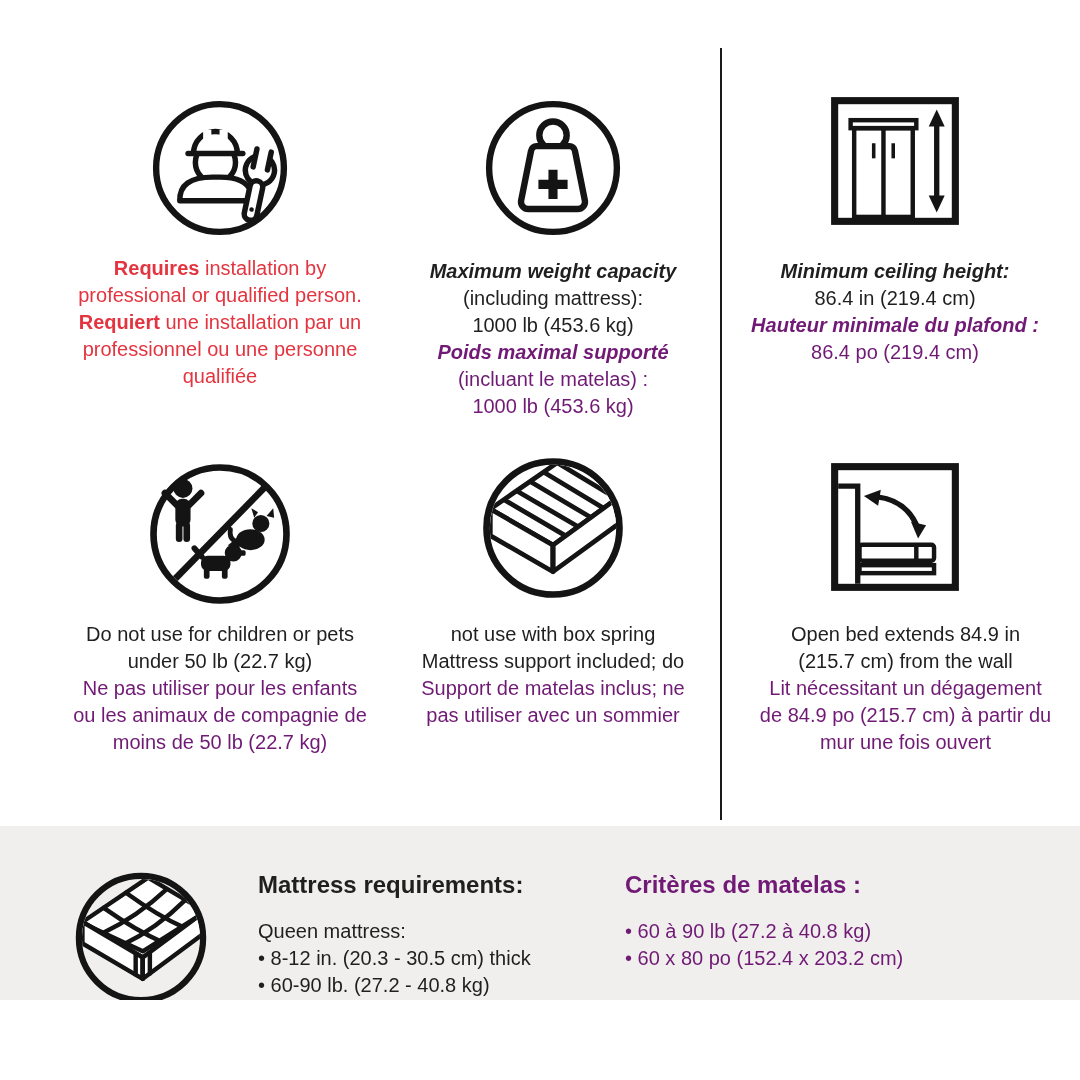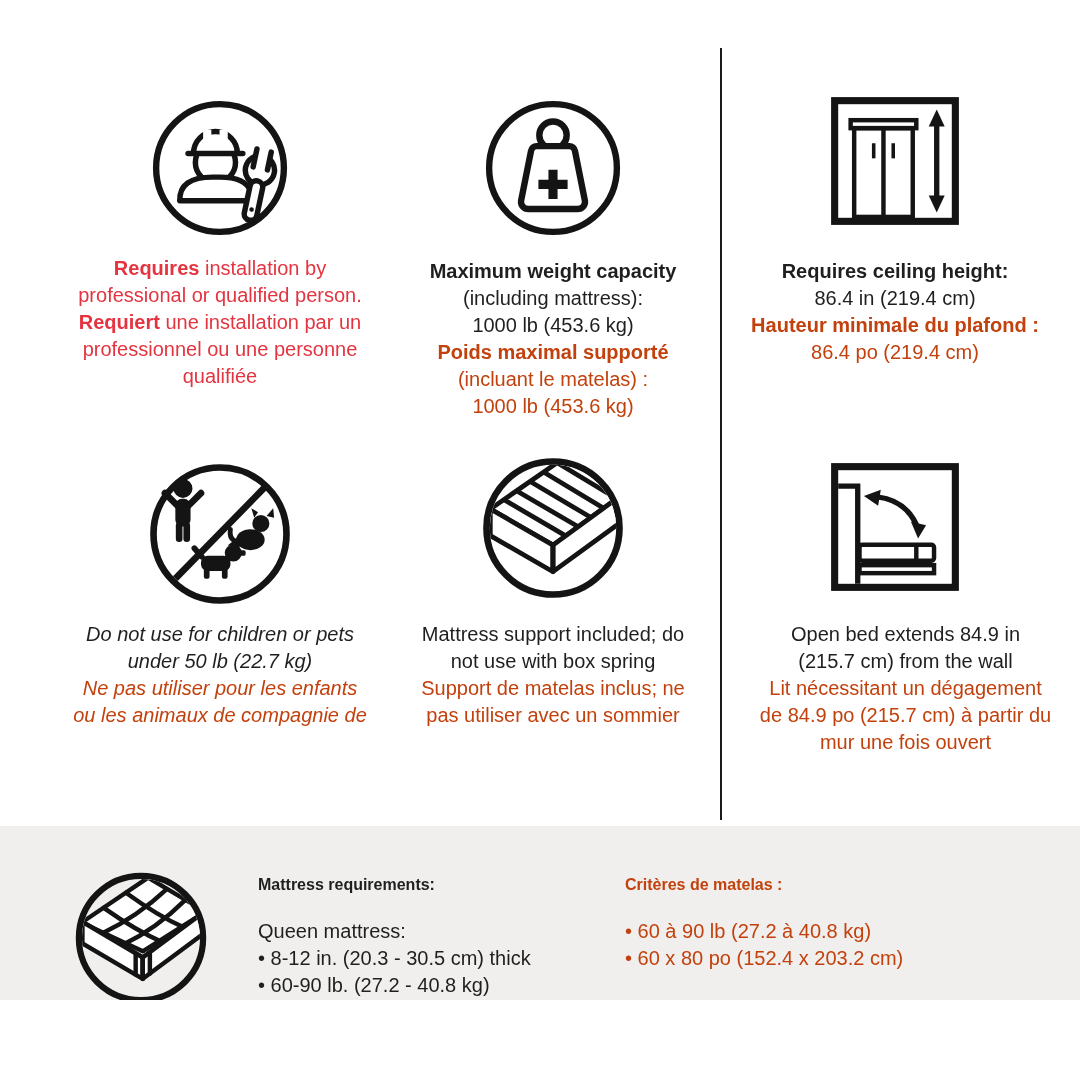--- a/index.html
+++ b/index.html
@@ -7,31 +7,31 @@
     position:relative; width:1080px; height:1000px; overflow:hidden;
     background:#ffffff; font-family:"Liberation Sans", sans-serif;
     color:#1f1f1f;
     padding-left:43px;
   }
   .divider { position:absolute; left:720px; top:48px; width:2px; height:772px; background:#1a1a1a; }
   .cell { position:absolute; display:flex; flex-direction:column; align-items:center; text-align:center; }
   .cell svg { flex:0 0 auto; }
   .t { font-size:20px; line-height:27px; }
   .line { white-space:nowrap; }
-  .bold { font-weight:700; }
+  .bold { font-weight:700;font-style:italic; }
   .red { color:#e43440; }
-  .gray { color:#c2410c; }
+  .gray { color:#701a75; }
   .mt14 { margin-top:14px; } .mt17 { margin-top:17px; } .mt26 { margin-top:26px; }
-  .mt11 { margin-top:11px;font-style:italic; } .mt23 { margin-top:23px;margin-left:21px; }
+  .mt11 { margin-top:11px; } .mt23 { margin-top:23px;margin-left:21px; }
   .band { position:absolute; left:0; top:826px; width:1080px; height:254px; background:#f0efee; }
   .band-icon { position:absolute; left:70px; top:38px; }
   .band-col { position:absolute; top:45px; text-align:left; }
   .band-col.en { left:258px; width:340px; }
   .band-col.fr { left:625px; width:440px; }
-  .band-title { font-size:16px; line-height:27px; font-weight:700; }
+  .band-title { font-size:24px; line-height:27px; font-weight:700; }
   .band-gap { height:20px; }
   .bullet { white-space:nowrap; }
   .bullet::before { content:"\2022\00a0"; }
   b { font-weight:700; }
 </style>
 </head>
 <body>
 
 <div class="canvas">
 
@@ -94,21 +94,21 @@
       <rect x="30" y="34" width="74" height="9" fill="none" stroke="#141414" stroke-width="5"></rect>
       <rect x="34" y="43" width="66" height="100" fill="none" stroke="#141414" stroke-width="5"></rect>
       <line x1="67" y1="43" x2="67" y2="143" stroke="#141414" stroke-width="5"></line>
       <line x1="56" y1="60" x2="56" y2="77" stroke="#141414" stroke-width="4"></line>
       <line x1="78" y1="60" x2="78" y2="77" stroke="#141414" stroke-width="4"></line>
       <line x1="127" y1="36" x2="127" y2="124" stroke="#141414" stroke-width="6"></line>
       <path d="M127 22 l-9 19 h18 z" fill="#141414"></path>
       <path d="M127 138 l-9 -19 h18 z" fill="#141414"></path>
     </svg>
     <div class="t mt26">
-      <div class="line bold">Requires ceiling height:</div>
+      <div class="line bold">Minimum ceiling height:</div>
       <div>
           <div class="line">86.4 in (219.4 cm)</div>
         </div>
       <div class="gray">
         <div class="line bold">Hauteur minimale du plafond :</div>
         <div>
             <div class="line">86.4 po (219.4 cm)</div>
           </div>
       </div>
     </div>
@@ -144,20 +144,21 @@
       <line x1="127" y1="31" x2="33" y2="127" stroke="#141414" stroke-width="7"></line>
     </svg>
     <div class="t mt11">
       <div>
           <div class="line">Do not use for children or pets</div>
           <div class="line">under 50 lb (22.7 kg)</div>
         </div>
       <div class="gray">
           <div class="line">Ne pas utiliser pour les enfants</div>
           <div class="line">ou les animaux de compagnie de</div>
+          <div class="line">moins de 50 lb (22.7 kg)</div>
         </div>
     </div>
   </div>
 
   <div class="cell" style="left:398px; top:452px; width:310px;">
     <svg width="152" height="152" viewBox="0 0 160 160">
       <defs>
           <clipPath id="cpSlat">
             <circle cx="80" cy="80" r="66.5"></circle>
           </clipPath>
@@ -166,22 +167,22 @@
       <g clip-path="url(#cpSlat)" stroke="#141414" stroke-width="5" stroke-linejoin="round">
         <polygon points="14,60 92,6 154,44 80,98" fill="#ffffff"></polygon>
         <path d="M28 50 L93 88 M42 41 L107 79 M56 31 L120 69 M70 21 L133 59 M84 11 L147 49" fill="none"></path>
         <polygon points="14,60 80,98 80,126 14,88" fill="#ffffff"></polygon>
         <polygon points="80,98 154,44 154,72 80,126" fill="#ffffff"></polygon>
         <line x1="80" y1="98" x2="80" y2="126"></line>
       </g>
     </svg>
     <div class="t mt17">
       <div>
+          <div class="line">not use with box spring</div>
           <div class="line">Mattress support included; do</div>
-          <div class="line">not use with box spring</div>
         </div>
       <div class="gray">
           <div class="line">Support de matelas inclus; ne</div>
           <div class="line">pas utiliser avec un sommier</div>
         </div>
     </div>
   </div>
 
   <div class="cell" style="left:730px; top:456px; width:330px;">
     <svg width="142" height="142" viewBox="0 0 160 160">

